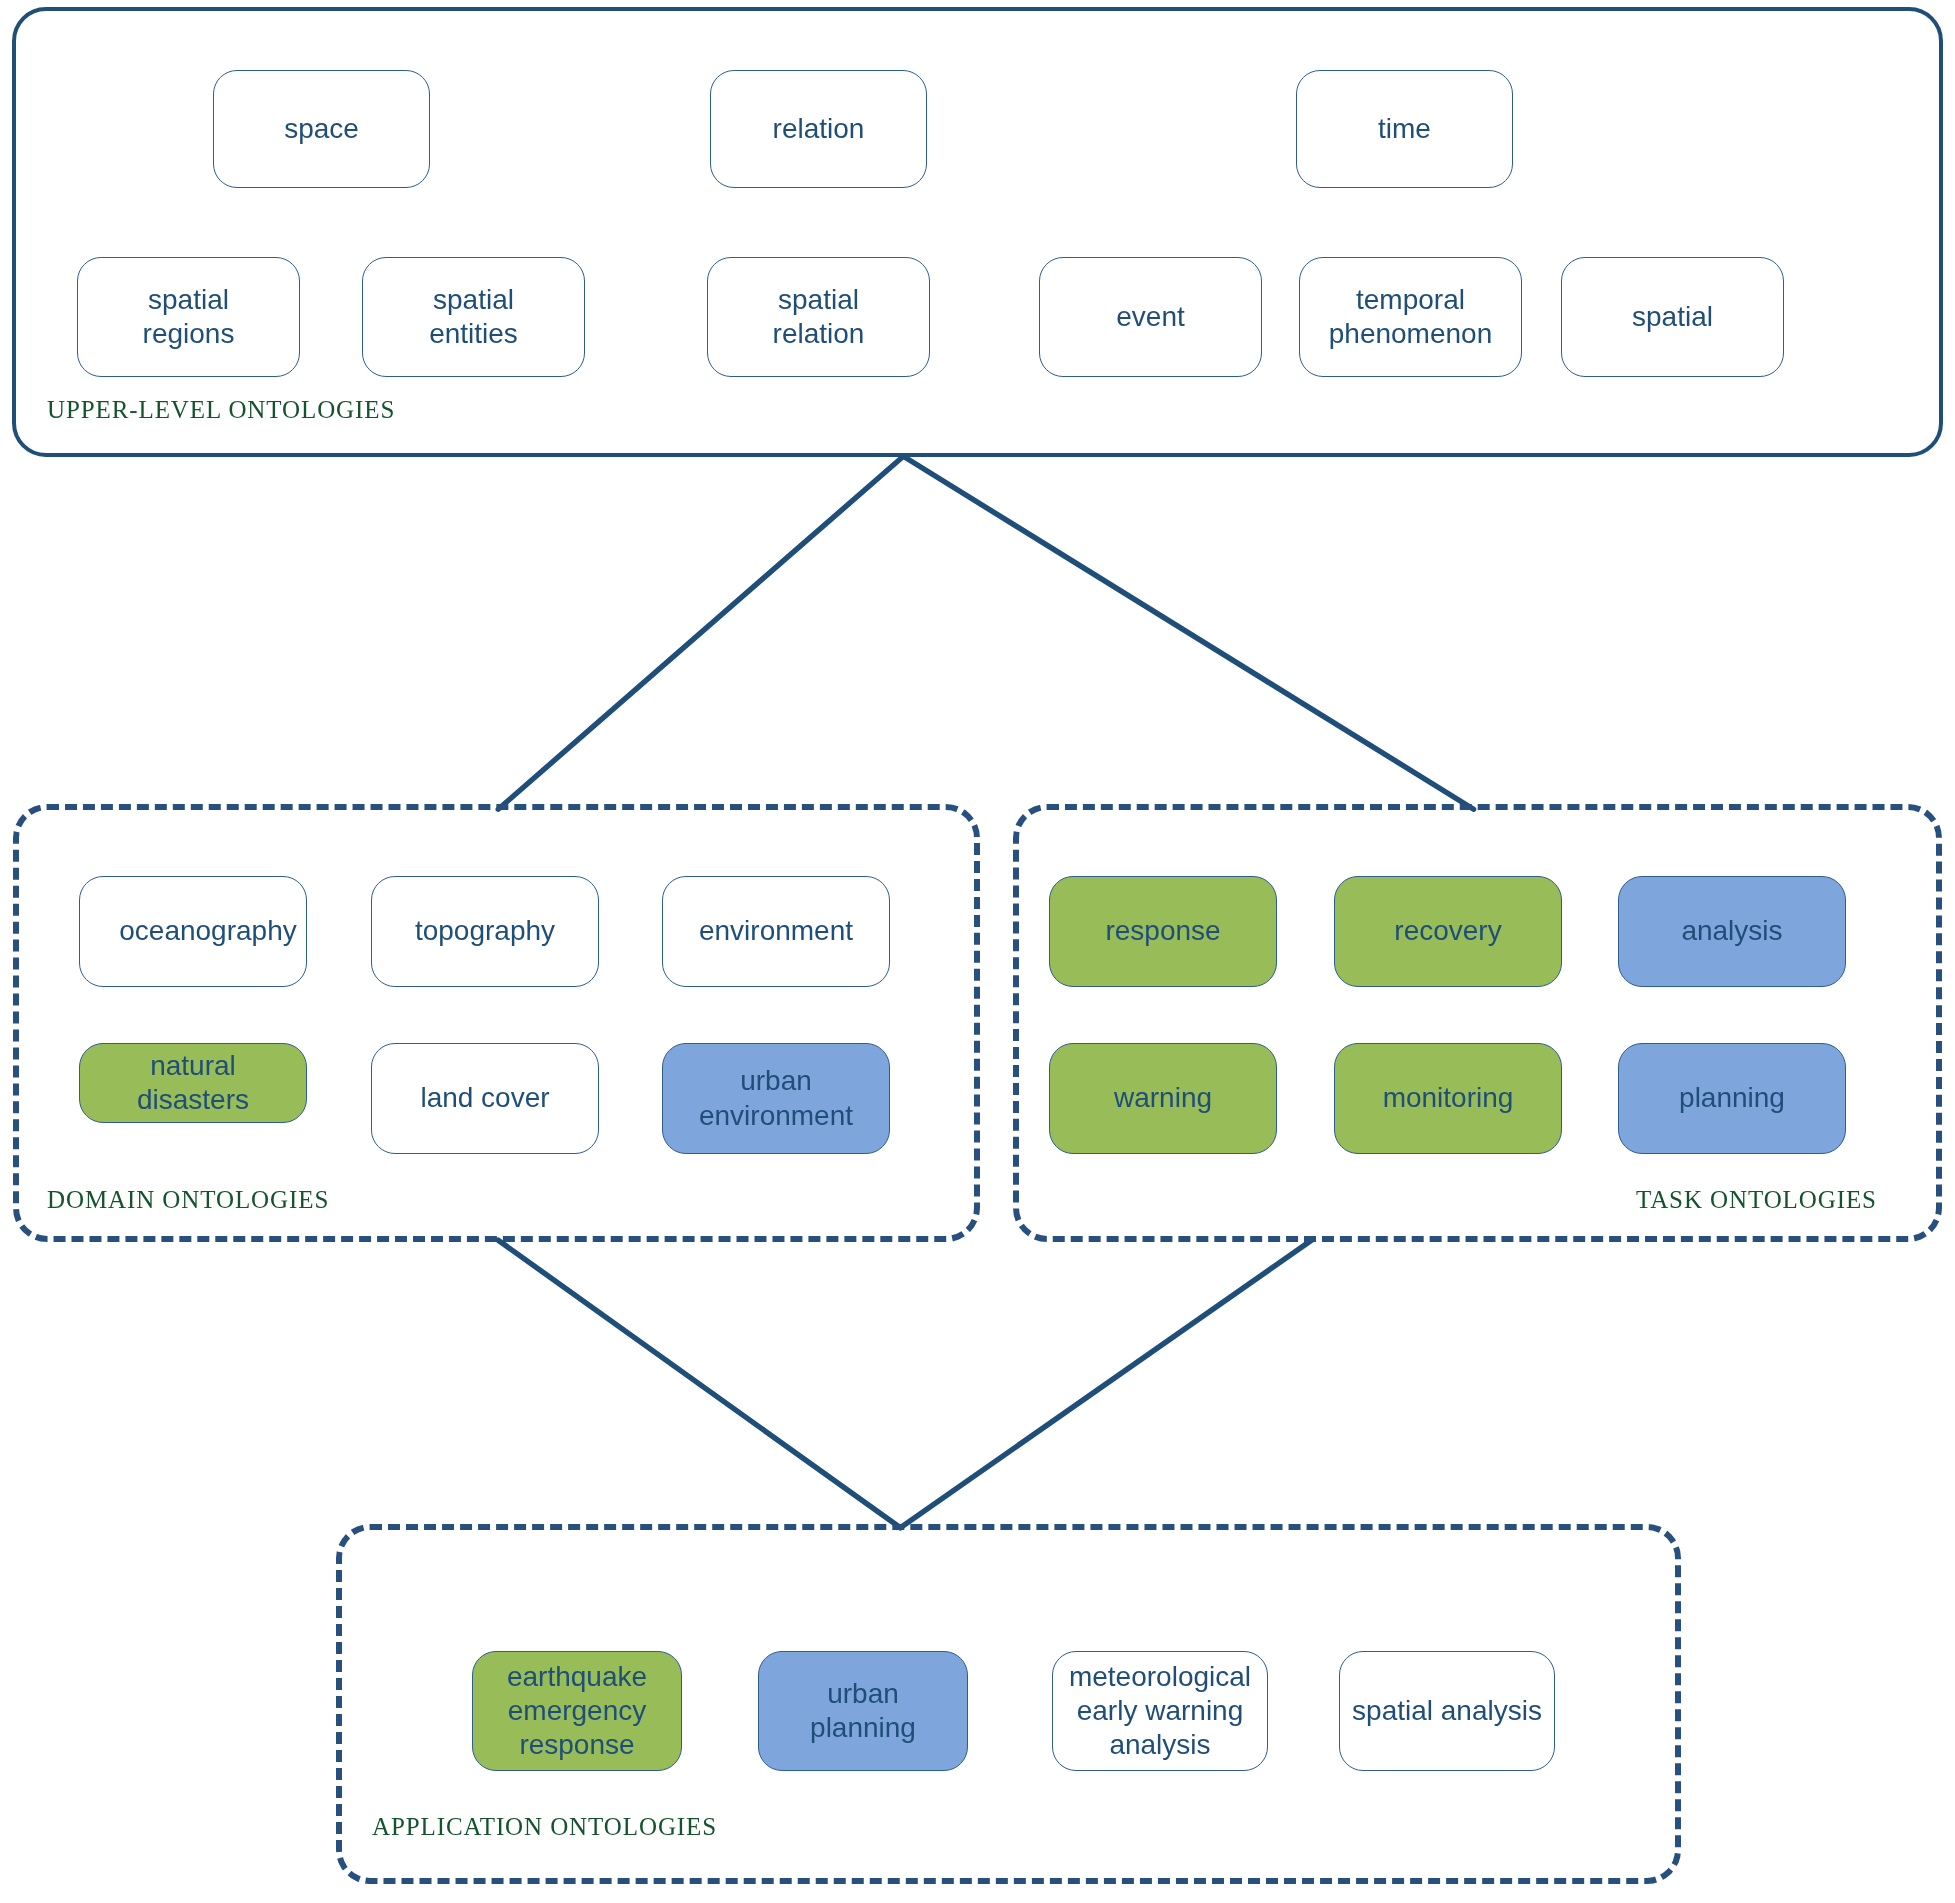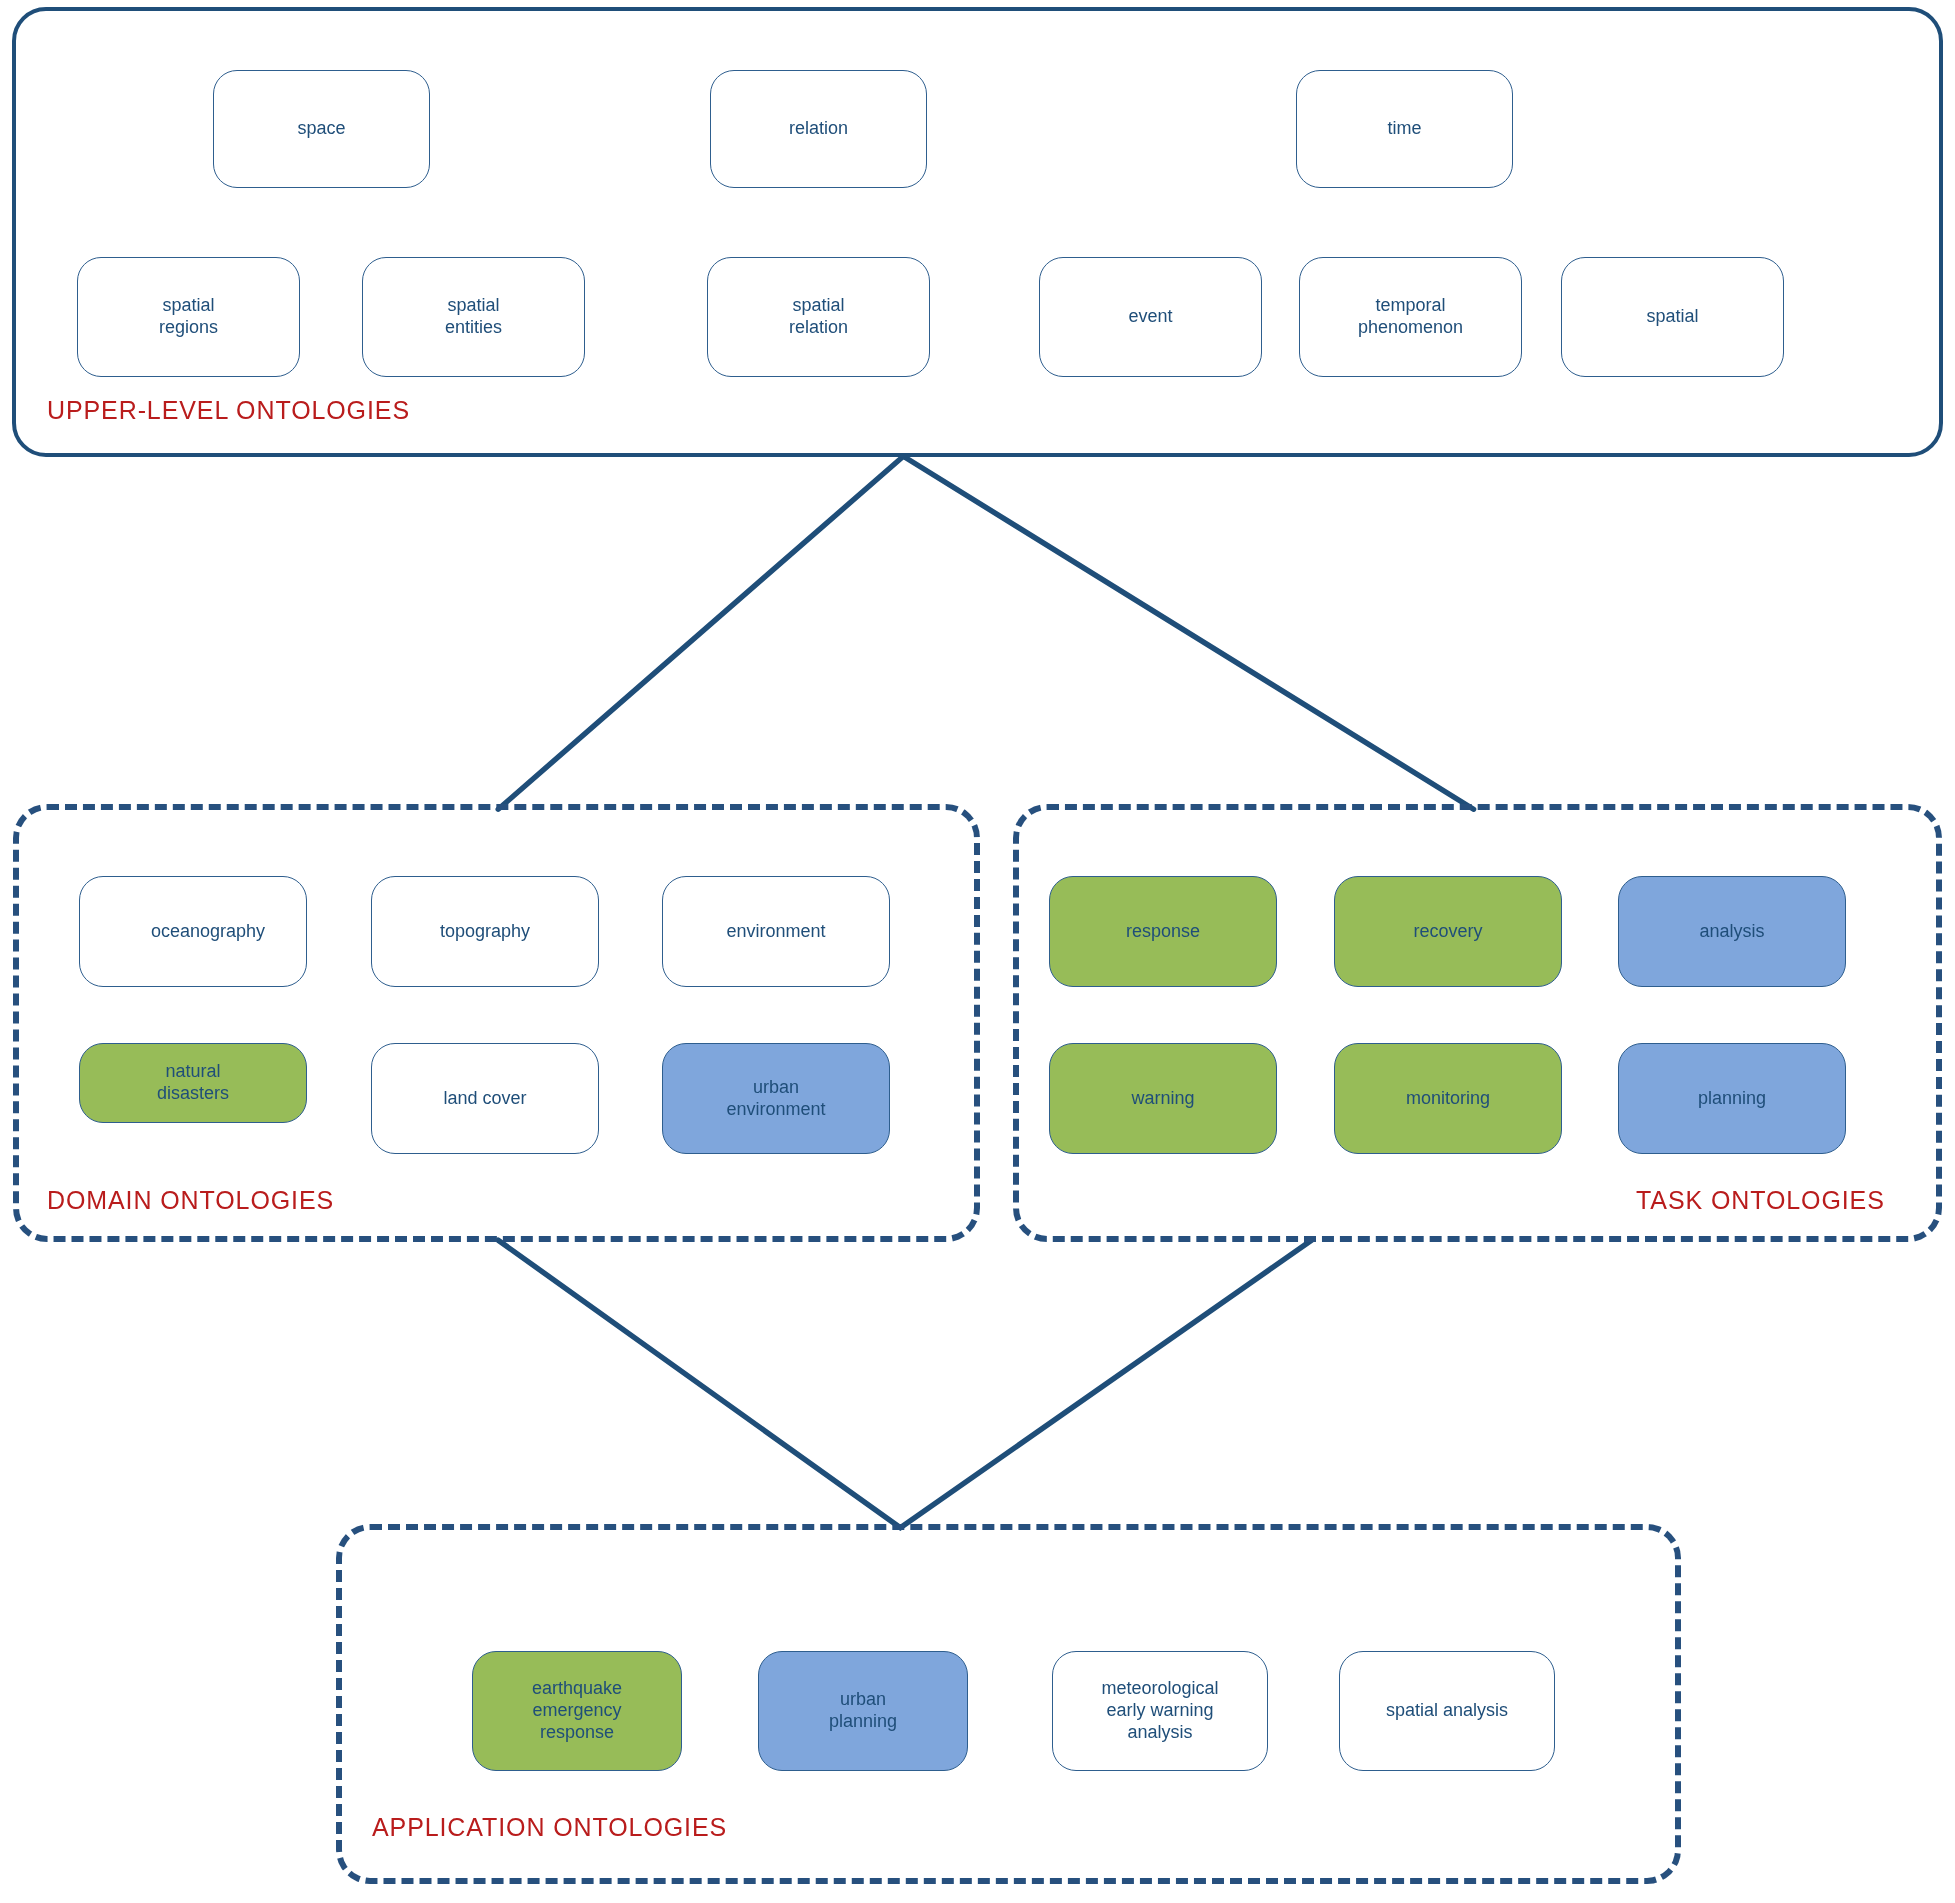--- a/index.html
+++ b/index.html
@@ -33,38 +33,38 @@
   .group-solid {
     border: 4.8px solid #1F4E79;
     border-radius: 34px;
   }
   .group-dashed {
     border: 6px dashed #27507E;
     border-radius: 34px;
   }
   .group-label {
     position: absolute;
-    color: #b91c1c;
+    color: #14532d;
     font-size: 25px;
     letter-spacing: 0.9px;
     white-space: nowrap;
-    font-family: Liberation Sans, sans-serif;
+    font-family: Liberation Serif, serif;
   }
 
   
   .node {
     position: absolute;
     box-sizing: border-box;
     display: flex;
     align-items: center;
     justify-content: center;
     text-align: center;
     border-radius: 24px;
     color: #1F4E79;
-    font-size: 18px;
+    font-size: 28px;
     line-height: 1.22;
     padding: 2.4px 6px;
     font-family: "Liberation Sans", sans-serif;
   }
   .node.plain {
     background: #ffffff;
     border: 1.2px solid #2E5E8E;
   }
   .node.green {
     background: #97BC58;

